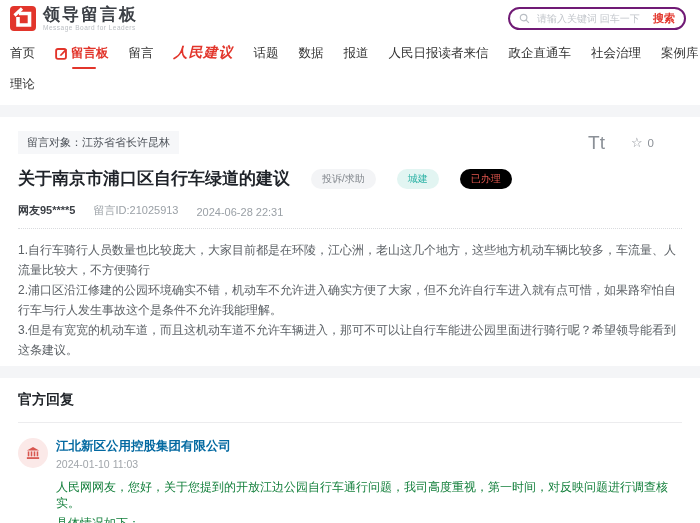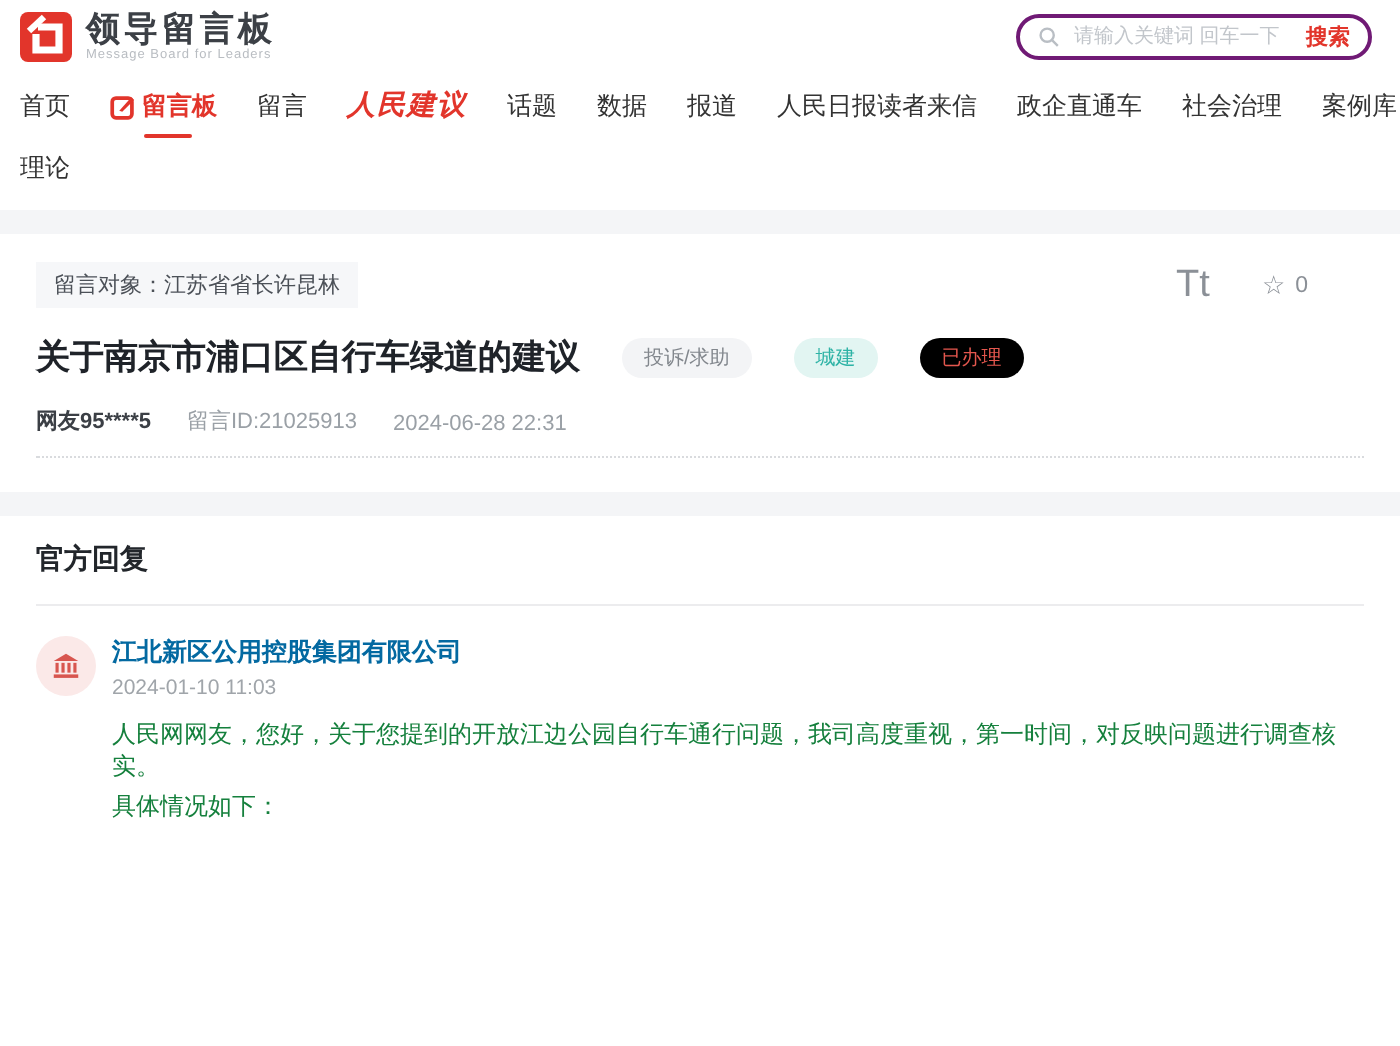--- a/index.html
+++ b/index.html
@@ -132,20 +132,25 @@
     <span class="tag gray">投诉/求助</span>
     <span class="tag teal">城建</span>
     <span class="tag red">已办理</span>
   </div>
   <div class="meta">
     <span class="author">网友95****5</span>
     <span>留言ID:21025913</span>
     <span>2024-06-28 22:31</span>
   </div>
   <div class="dotted"></div>
+  <div class="msg-body">
+    <p>1.自行车骑行人员数量也比较庞大，大家目前都是在环陵，江心洲，老山这几个地方，这些地方机动车辆比较多，车流量、人流量比较大，不方便骑行</p>
+    <p>2.浦口区沿江修建的公园环境确实不错，机动车不允许进入确实方便了大家，但不允许自行车进入就有点可惜，如果路窄怕自行车与行人发生事故这个是条件不允许我能理解。</p>
+    <p>3.但是有宽宽的机动车道，而且这机动车道不允许车辆进入，那可不可以让自行车能进公园里面进行骑行呢？希望领导能看到这条建议。</p>
+  </div>
 </section>
 
 <div class="band"></div>
 
 <section class="reply">
   <h2>官方回复</h2>
   <div class="divider"></div>
   <div class="reply-head">
     <span class="avatar">
       <span style="display:inline-flex;">

